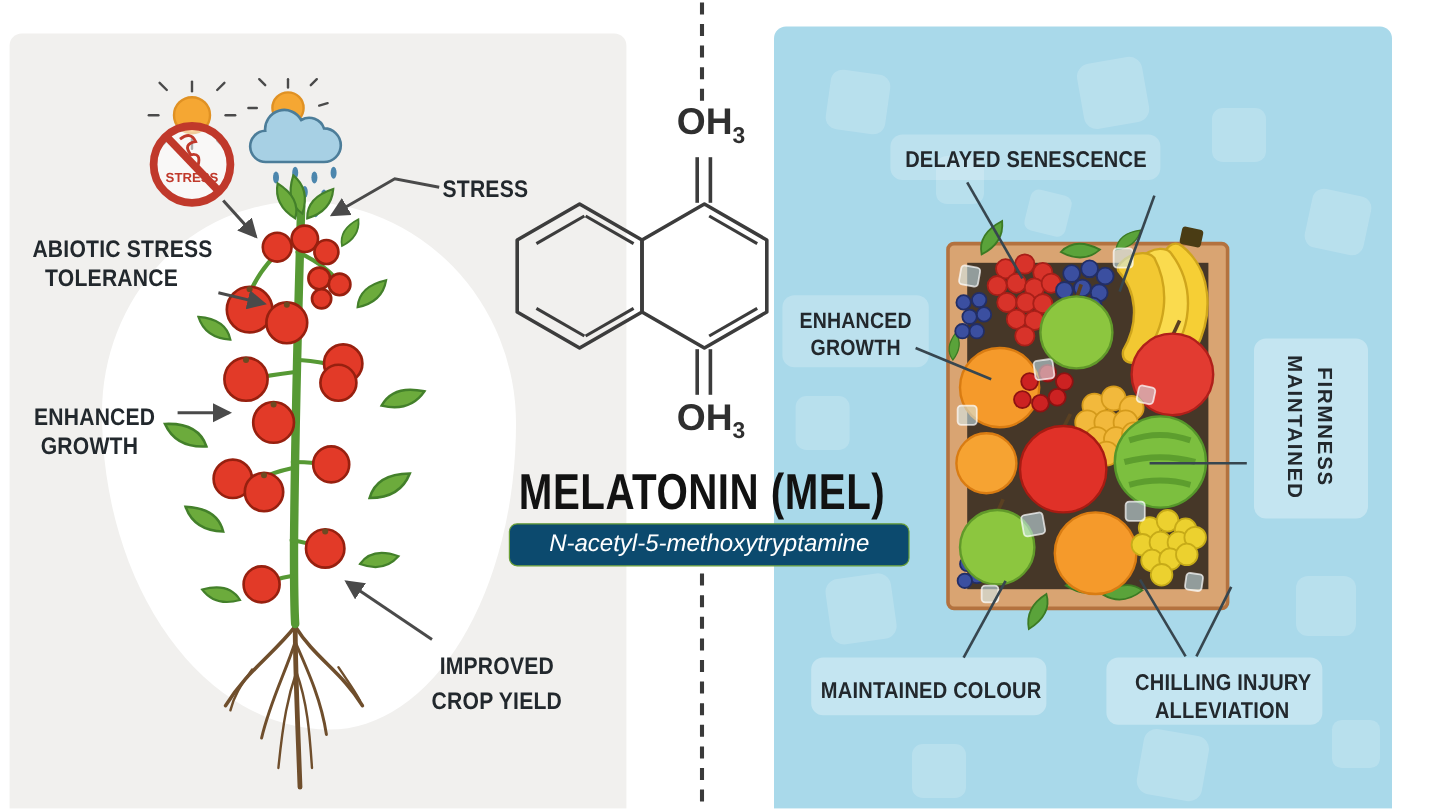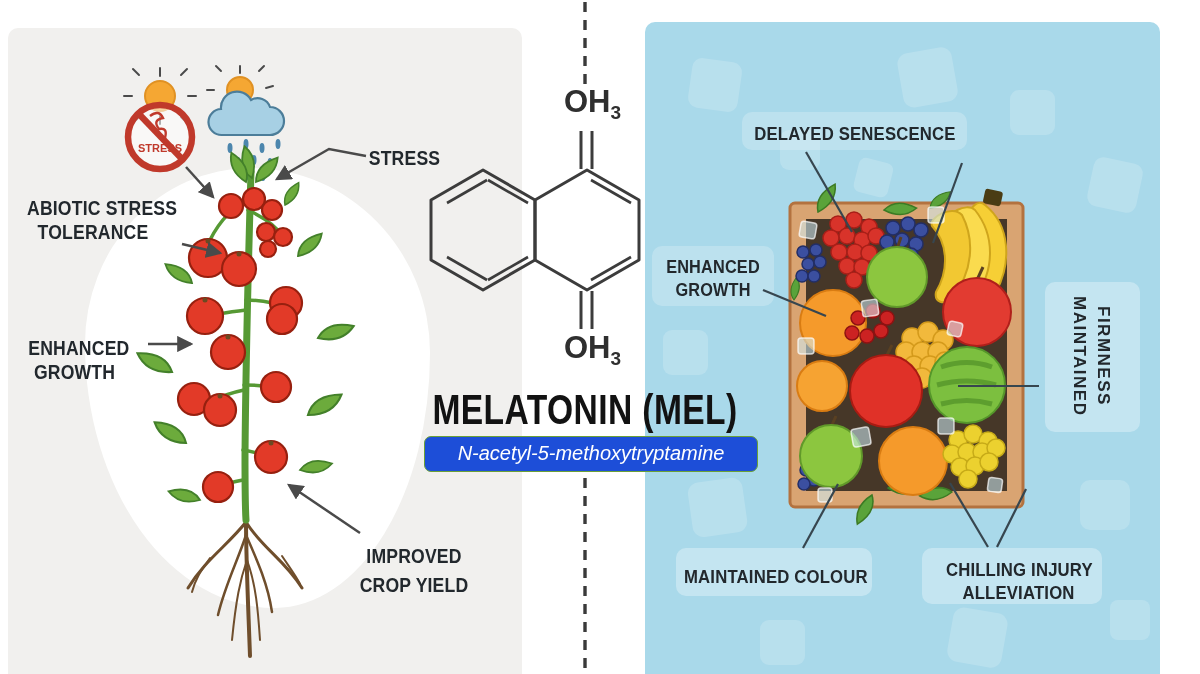--- a/index.html
+++ b/index.html
@@ -14,21 +14,21 @@
   .pill{position:absolute;background:rgba(255,255,255,.32);border-radius:10px;}
   svg.overlay{position:absolute;left:0;top:0;}
   .lbl{position:absolute;font-weight:700;color:#22282d;text-align:center;line-height:1.22;
        letter-spacing:.2px;font-size:20px;white-space:nowrap;transform:scaleX(.88);
        transform-origin:center top;}
   .lbl span{display:block;}
   .lbl-sm{font-size:18.5px;}
   .title{position:absolute;left:385px;top:386px;width:400px;text-align:center;color:#121212;
          font-size:42px;font-weight:800;letter-spacing:.5px;white-space:nowrap;
          transform:scaleX(.8);transform-origin:center top;}
-  .banner{position:absolute;left:424px;top:436px;width:332px;height:34px;background:#1d4ed8;
+  .banner{position:absolute;left:424px;top:436px;width:332px;height:34px;background:#0c4a6e;
           border:1px solid #6ba038;border-radius:7px;color:#ffffff;font-style:italic;
           font-size:20px;line-height:33px;text-align:center;font-weight:500;}
   .ohwrap{position:absolute;color:#2f2f2f;font-weight:600;white-space:nowrap;}
   .ohwrap .oh{font-size:31px;}
   .ohwrap .sub{font-size:19px;position:relative;top:7px;}
   .vert{position:absolute;left:1066px;top:296px;writing-mode:vertical-lr;text-orientation:mixed;
         font-size:17px;font-weight:700;color:#22282d;letter-spacing:1.5px;line-height:1.45;}
   .vert span{display:block;text-align:center;}
 </style>
 </head>

